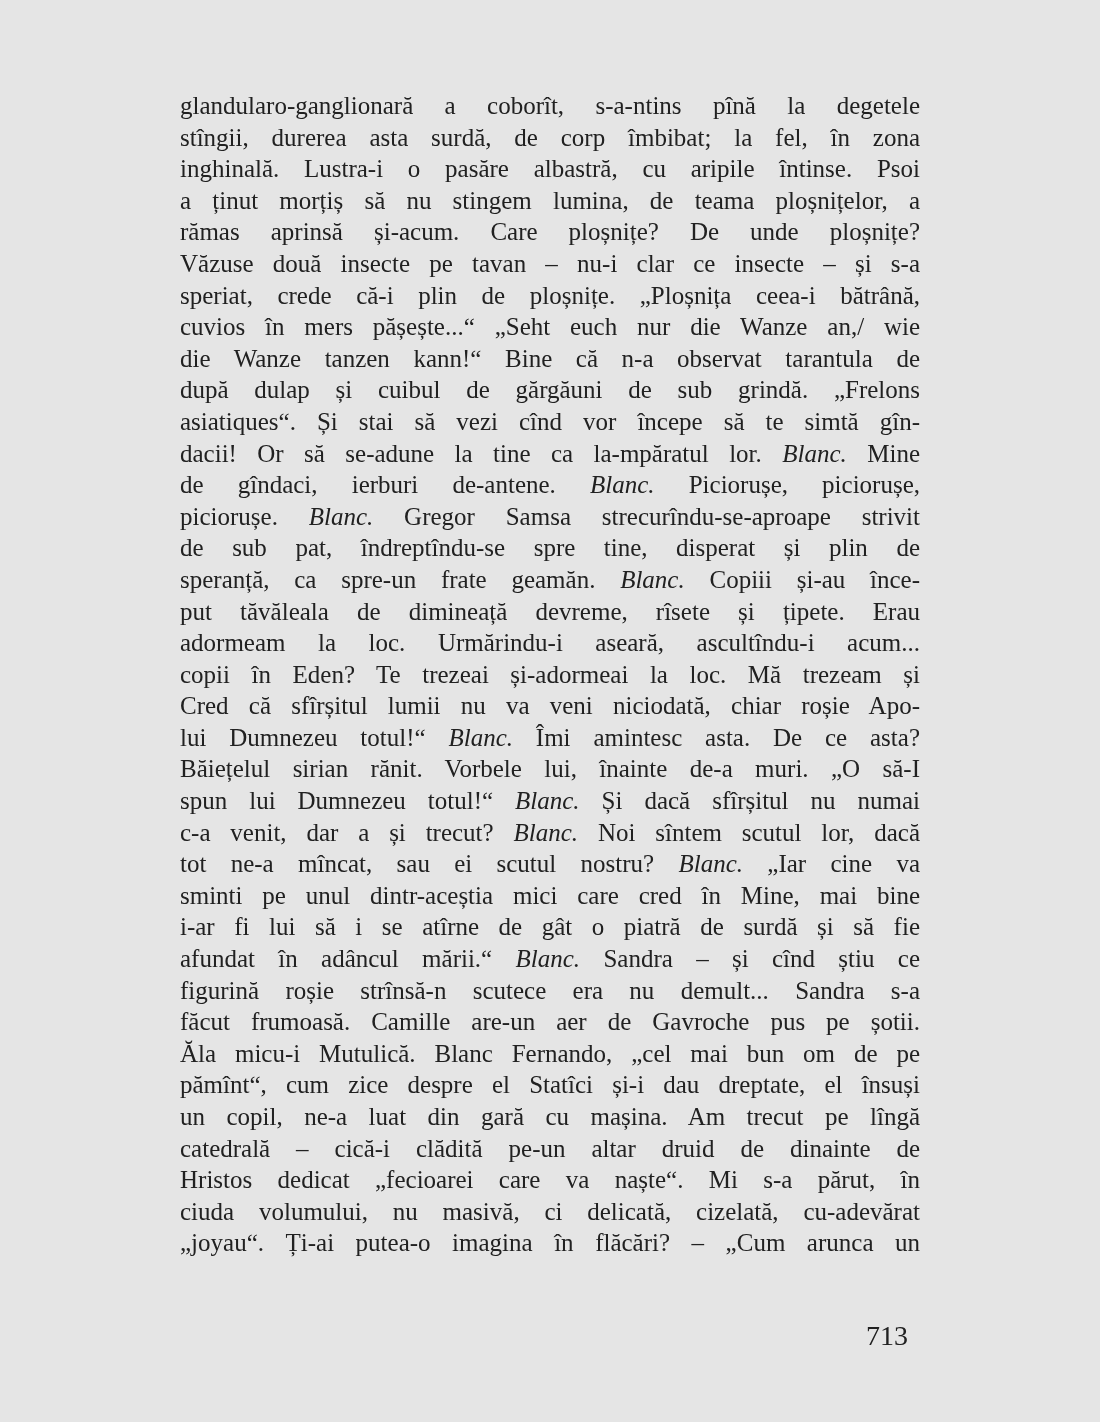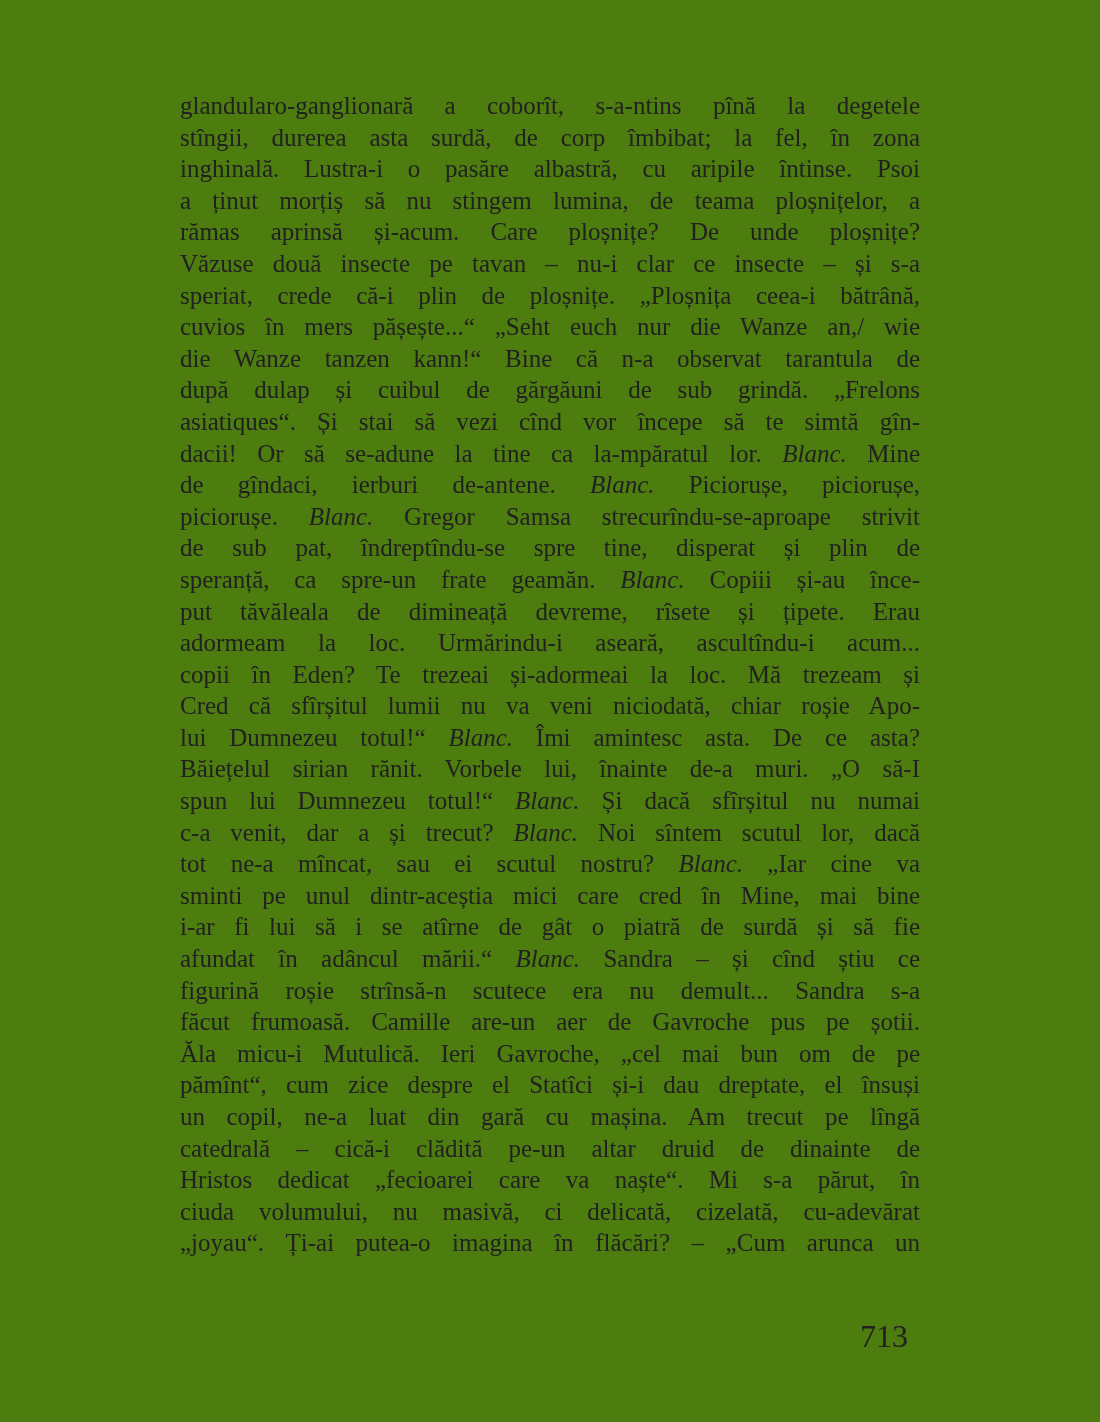--- a/index.html
+++ b/index.html
@@ -4,21 +4,21 @@
 <style>
   html, body {
     margin: 0;
     padding: 0;
     background: #ffffff;
   }
   .page {
     position: relative;
     width: 1100px;
     height: 1422px;
-    background: #4d7c0f;
+    background: #e5e5e5;
     font-family: "Liberation Serif", serif;
     color: #212121;
     overflow: hidden;
   }
   .text-block {
     position: absolute;
     left: 180px;
     top: 90px;
     width: 740px;
     font-size: 25px;
@@ -34,21 +34,21 @@
   .blanc {
     font-style: italic;
     font-weight: normal;
   }
   .folio {
     position: absolute;
     left: 180px;
     top: 1320px;
     width: 728px;
     text-align: right;
-    font-size: 32px;
+    font-size: 28px;
     line-height: 32px;
     color: #212121;
   }
 </style>
 </head>
 <body>
 
 <div class="page">
   <div class="text-block">
       <div class="line"><span>glandularo-ganglionară a coborît, s-a-ntins pînă la degetele</span></div>
@@ -74,21 +74,21 @@
       <div class="line"><span>lui Dumnezeu totul!“ </span><span class="blanc">Blanc.</span><span> Îmi amintesc asta. De ce asta?</span></div>
       <div class="line"><span>Băiețelul sirian rănit. Vorbele lui, înainte de-a muri. „O să-I</span></div>
       <div class="line"><span>spun lui Dumnezeu totul!“ </span><span class="blanc">Blanc.</span><span> Și dacă sfîrșitul nu numai</span></div>
       <div class="line"><span>c-a venit, dar a și trecut? </span><span class="blanc">Blanc.</span><span> Noi sîntem scutul lor, dacă</span></div>
       <div class="line"><span>tot ne-a mîncat, sau ei scutul nostru? </span><span class="blanc">Blanc.</span><span> „Iar cine va</span></div>
       <div class="line"><span>sminti pe unul dintr-aceștia mici care cred în Mine, mai bine</span></div>
       <div class="line"><span>i-ar fi lui să i se atîrne de gât o piatră de surdă și să fie</span></div>
       <div class="line"><span>afundat în adâncul mării.“ </span><span class="blanc">Blanc.</span><span> Sandra – și cînd știu ce</span></div>
       <div class="line"><span>figurină roșie strînsă-n scutece era nu demult... Sandra s-a</span></div>
       <div class="line"><span>făcut frumoasă. Camille are-un aer de Gavroche pus pe șotii.</span></div>
-      <div class="line"><span>Ăla micu-i Mutulică. Ieri Gavroche, „cel mai bun om de pe</span></div>
+      <div class="line"><span>Ăla micu-i Mutulică. Blanc Fernando, „cel mai bun om de pe</span></div>
       <div class="line"><span>pămînt“, cum zice despre el Statîci și-i dau dreptate, el însuși</span></div>
       <div class="line"><span>un copil, ne-a luat din gară cu mașina. Am trecut pe lîngă</span></div>
       <div class="line"><span>catedrală – cică-i clădită pe-un altar druid de dinainte de</span></div>
       <div class="line"><span>Hristos dedicat „fecioarei care va naște“. Mi s-a părut, în</span></div>
       <div class="line"><span>ciuda volumului, nu masivă, ci delicată, cizelată, cu-adevărat</span></div>
       <div class="line"><span>„joyau“. Ți-ai putea-o imagina în flăcări? – „Cum arunca un</span></div>
     </div>
   <div class="folio">713</div>
 </div>
 

